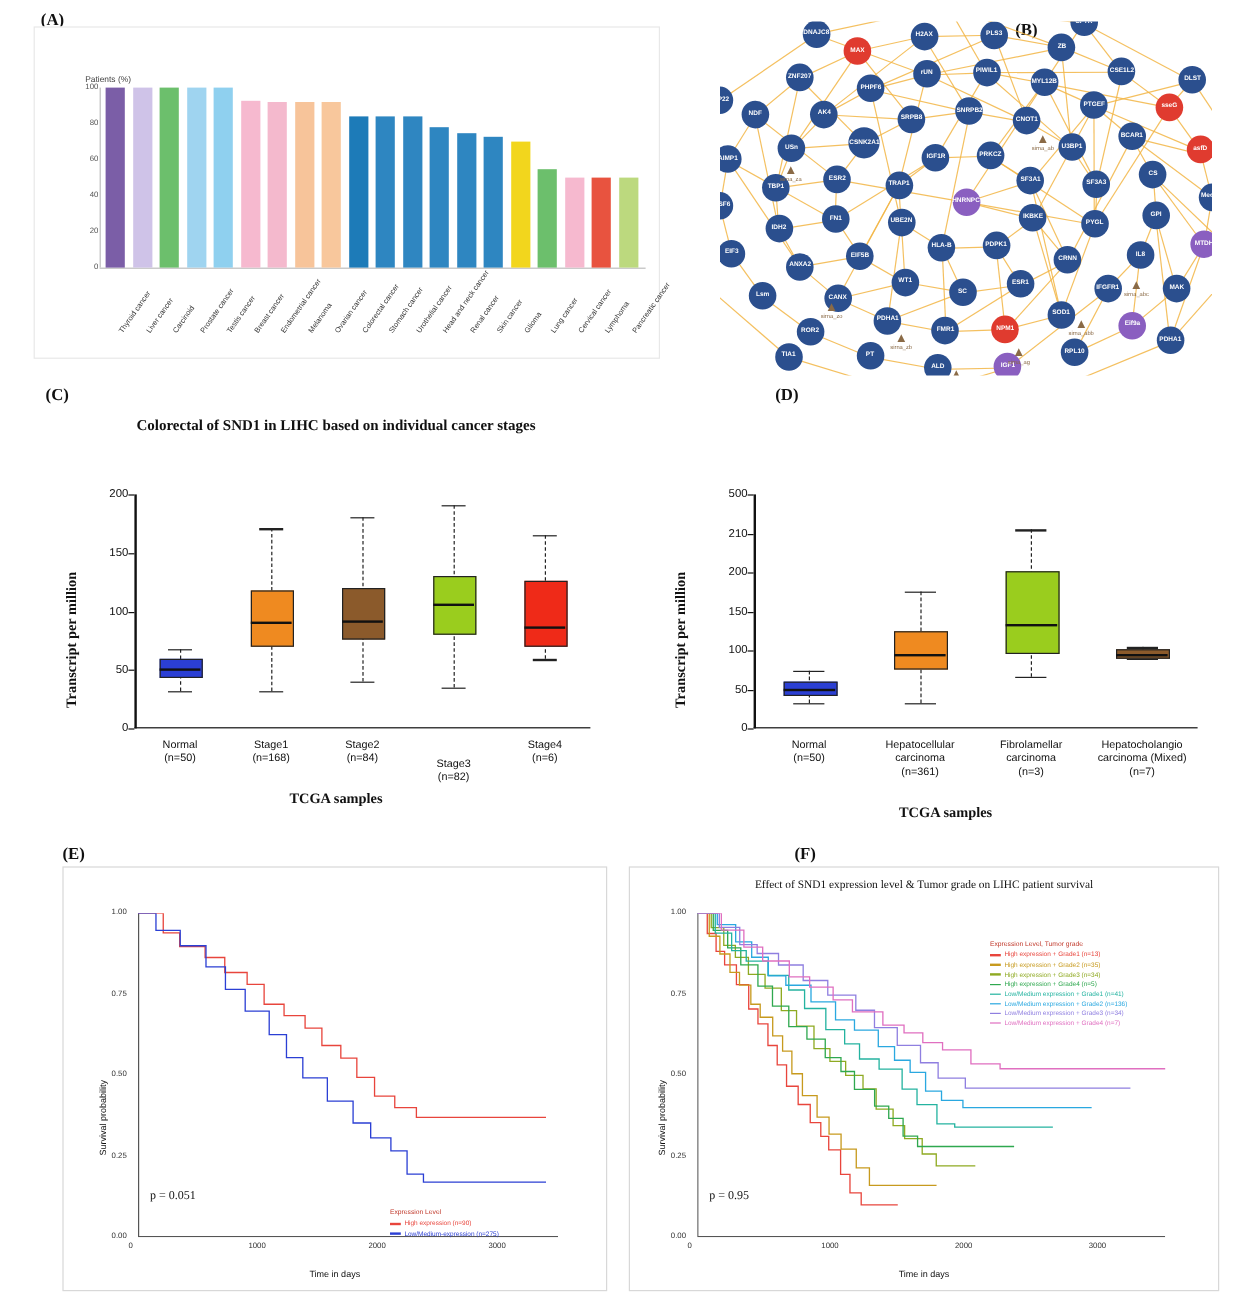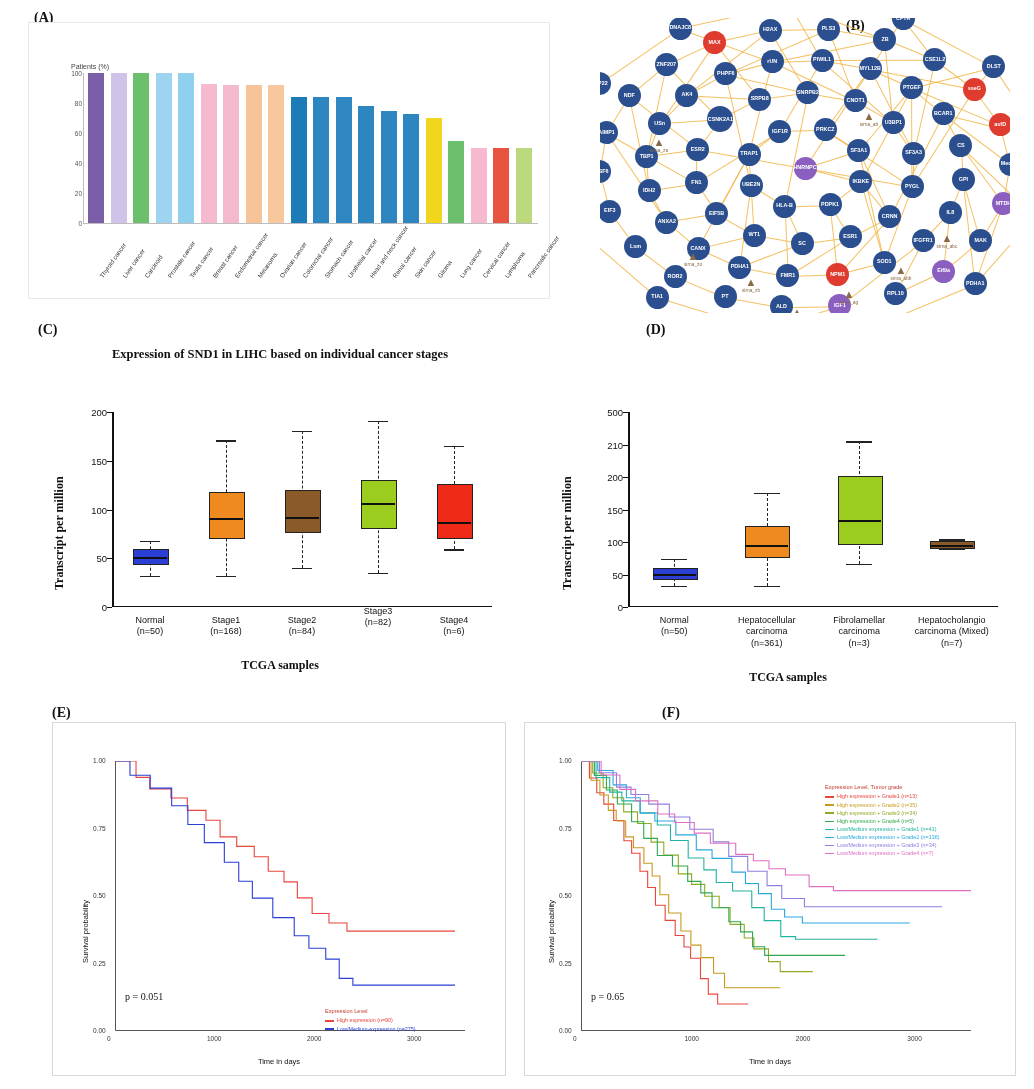--- a/index.html
+++ b/index.html
@@ -379,21 +379,21 @@
     <div class="arrowNode" style="left: 76px; top: 232px; width: 34px; font-size: 4.8px;"><span style="font-size:11px;color:#8a6a46">▲</span><br>sirna_zo</div>
     <div class="arrowNode" style="left: 134px; top: 258px; width: 34px; font-size: 4.8px;"><span style="font-size:11px;color:#8a6a46">▲</span><br>sirna_zb</div>
     <div class="arrowNode" style="left: 180px; top: 288px; width: 34px; font-size: 4.8px;"><span style="font-size:11px;color:#8a6a46">▲</span><br>sirna_sfe</div>
     <div class="arrowNode" style="left: 232px; top: 270px; width: 34px; font-size: 4.8px;"><span style="font-size:11px;color:#8a6a46">▲</span><br>sirna_ag</div>
     <div class="arrowNode" style="left: 284px; top: 246px; width: 34px; font-size: 4.8px;"><span style="font-size:11px;color:#8a6a46">▲</span><br>sirna_abb</div>
     <div class="arrowNode" style="left: 330px; top: 214px; width: 34px; font-size: 4.8px;"><span style="font-size:11px;color:#8a6a46">▲</span><br>sirna_abc</div>
     <div class="arrowNode" style="left: 252px; top: 92px; width: 34px; font-size: 4.8px;"><span style="font-size:11px;color:#8a6a46">▲</span><br>sirna_ab</div>
   </div>
 
 <div class="boxpanel" style="left:40px;top:340px;width:480px;height:350px">
-  <div class="bp-title" style="margin-top:6px;padding:0 30px">Expression of SND1 in LIHC based on individual cancer stages</div>
+  <div class="bp-title" style="margin-top:6px;padding:0 30px">Colorectal of SND1 in LIHC based on individual cancer stages</div>
   <div class="bp-ytitle" style="left:12px;top:250px">Transcript per million</div>
   <div class="bp-plot" id="panelC-plot" style="left:72px;top:72px;width:380px;height:195px">
     <div class="bp-axisY"></div>
     <div class="bp-axisX"></div>
   <div class="bp-ytick" style="top: 195px;">0</div>
       <div class="bp-ytickmark" style="top: 195px;"></div>
       <div class="bp-ytick" style="top: 146.25px;">50</div>
       <div class="bp-ytickmark" style="top: 146.25px;"></div>
       <div class="bp-ytick" style="top: 97.5px;">100</div>
       <div class="bp-ytickmark" style="top: 97.5px;"></div>
@@ -421,21 +421,21 @@
       <div class="cap" style="left: 179.512px; width: 20.976px; top: 156px;"></div>
       <div class="box" style="left: 172.52px; top: 78px; width: 34.96px; height: 40.95px; background: rgb(139, 90, 43);"></div>
       <div class="median" style="left: 172.52px; width: 34.96px; top: 105.3px;"></div>
       <div class="bp-xlabel" style="left: 190px; top: 203px; width: 110px; margin-left: -55px; transform: none;">Stage2<br>(n=84)</div>
       <div></div>
       <div class="whisk" style="left: 266px; top: 8.775px; height: 152.1px;"></div>
       <div class="cap" style="left: 255.512px; width: 20.976px; top: 8.775px;"></div>
       <div class="cap" style="left: 255.512px; width: 20.976px; top: 160.875px;"></div>
       <div class="box" style="left: 248.52px; top: 68.25px; width: 34.96px; height: 46.8px; background: rgb(154, 205, 30);"></div>
       <div class="median" style="left: 248.52px; width: 34.96px; top: 90.675px;"></div>
-      <div class="bp-xlabel" style="left: 266px; top: 194px; width: 110px; margin-left: -55px; transform: none;">Stage3<br>(n=82)</div>
+      <div class="bp-xlabel" style="left: 266px; top: 219px; width: 110px; margin-left: -55px; transform: none;">Stage3<br>(n=82)</div>
       <div></div>
       <div class="whisk" style="left: 342px; top: 34.125px; height: 103.35px;"></div>
       <div class="cap" style="left: 331.512px; width: 20.976px; top: 34.125px;"></div>
       <div class="cap" style="left: 331.512px; width: 20.976px; top: 137.475px;"></div>
       <div class="box" style="left: 324.52px; top: 72.15px; width: 34.96px; height: 52.65px; background: rgb(239, 42, 24);"></div>
       <div class="median" style="left: 324.52px; width: 34.96px; top: 110.175px;"></div>
       <div class="bp-xlabel" style="left: 342px; top: 203px; width: 110px; margin-left: -55px; transform: none;">Stage4<br>(n=6)</div>
     </div>
   <div class="bp-xtitle" style="left:30px;top:318px;width:420px">TCGA samples</div>
 </div>
@@ -501,33 +501,34 @@
   <div class="pval" style="left:72px;top:268px">p = 0.051</div>
   <div class="surv-xtitle" style="left:0;top:334px">Time in days</div>
   <div class="legend-box" id="panelE-legend" style="left:272px;top:284px">
     <div class="legend-title">Expression Level</div>
   <div class="legrow" style="color: rgb(232, 69, 60);"><span class="legdash" style="background: rgb(232, 69, 60);"></span><span>High expression (n=90)</span></div>
       <div class="legrow" style="color: rgb(43, 63, 212);"><span class="legdash" style="background: rgb(43, 63, 212);"></span><span>Low/Medium-expression (n=275)</span></div>
     </div>
 </div>
 
 <div class="survpanel" style="left:524px;top:722px;width:490px;height:352px">
+  <div class="surv-title" style="margin-top:10px">Effect of SND1 expression level &amp; Tumor grade on LIHC patient survival</div>
   <div class="surv-ytitle" style="left:22px;top:240px">Survival probability</div>
   <div class="surv-plot" id="panelF-plot" style="left:56px;top:38px;width:390px;height:270px"><svg width="390" height="270">
         <path d="M0.5,0 L0.5,269.5 L390,269.5" stroke="#555" fill="none"></path>
         <path d="M0,0 L8.396053791887125,0 L8.396053791887125,16.929221906565658 L15.740262113617376,16.929221906565658 L15.740262113617376,31.79789983164983 L22.84263610414926,31.79789983164983 L22.84263610414926,43.07964488636361 L32.6852838113803,43.07964488636361 L32.6852838113803,59.51473484848481 L42.928675856307436,59.51473484848481 L42.928675856307436,79.81011416245786 L50.63595620996937,79.81011416245786 L50.63595620996937,92.28939393939388 L58.95214018843405,92.28939393939388 L58.95214018843405,110.24285195707066 L66.67804928989139,110.24285195707066 L66.67804928989139,126.4274326599326 L74.46078738512948,126.4274326599326 L74.46078738512948,144.21674715909086 L84.14211164485286,144.21674715909086 L84.14211164485286,159.40107323232314 L94.1970290309106,159.40107323232314 L94.1970290309106,174.53735532407399 L102.99194165970479,174.53735532407399 L102.99194165970479,185.99920454545446 L109.59918314304278,185.99920454545446 L109.59918314304278,197.27689867424232 L119.49877297410188,197.27689867424232 L119.49877297410188,217.57738215488206 L127.3102461013645,217.57738215488206 L127.3102461013645,233.12426609848475 L136.66733964540978,233.12426609848475 L136.66733964540978,243 L167.14285714285714,243" stroke="#e8453c" fill="none" stroke-width="1.1"></path>
         <path d="M0,0 L10.047123741065626,0 L10.047123741065626,19.21553766835015 L18.917346297843373,19.21553766835015 L18.917346297843373,34.003170244107736 L27.318077398356998,34.003170244107736 L27.318077398356998,49.36984217171718 L35.24391696834679,49.36984217171718 L35.24391696834679,59.93916456228956 L44.69829255817012,59.93916456228956 L44.69829255817012,75.85141519360269 L52.500560428849894,75.85141519360269 L52.500560428849894,86.71353851010102 L62.92217931982734,86.71353851010102 L62.92217931982734,102.19914562289566 L71.16248321420835,102.19914562289566 L71.16248321420835,114.94851430976436 L78.9008952067669,114.94851430976436 L78.9008952067669,133.81858901515156 L87.68723661004361,133.81858901515156 L87.68723661004361,152.03298085016843 L99.91374032109596,152.03298085016843 L99.91374032109596,169.93196759259266 L109.87252784739627,169.93196759259266 L109.87252784739627,184.12249368686875 L119.89103119488536,184.12249368686875 L119.89103119488536,196.5781702441078 L132.55588593397073,196.5781702441078 L132.55588593397073,212.1892750420876 L143.52003228557504,212.1892750420876 L143.52003228557504,226.8 L199.45714285714286,226.8" stroke="#c79a1e" fill="none" stroke-width="1.1"></path>
         <path d="M0,0 L11.707212166218014,0 L11.707212166218014,12.051853430134656 L22.137838732634055,12.051853430134656 L22.137838732634055,26.758440656565625 L31.812700269191502,26.758440656565625 L31.812700269191502,36.76003945707069 L42.68330517652156,36.76003945707069 L42.68330517652156,50.913594276094216 L56.55056313623567,50.913594276094216 L56.55056313623567,62.442716224747414 L70.095027383273,62.442716224747414 L70.095027383273,81.13768308080799 L82.78332745443858,81.13768308080799 L82.78332745443858,94.15543928872043 L97.31996534546242,94.15543928872043 L97.31996534546242,112.91959595959585 L110.61139236981343,112.91959595959585 L110.61139236981343,123.42043087121198 L123.70552461400413,123.42043087121198 L123.70552461400413,135.2148884680133 L138.17737368111634,135.2148884680133 L138.17737368111634,146.42657986111095 L149.1262062563817,146.42657986111095 L149.1262062563817,163.34578282828267 L163.2473903895541,163.34578282828267 L163.2473903895541,176.97944181397293 L172.85411646399947,176.97944181397293 L172.85411646399947,187.9011679292928 L187.50312819084746,187.9011679292928 L187.50312819084746,200.65123895202007 L199.20641851542436,200.65123895202007 L199.20641851542436,210.6 L231.77142857142857,210.6" stroke="#8faa22" fill="none" stroke-width="1.1"></path>
         <path d="M0,0 L13.376319067344287,0 L13.376319067344287,14.338169191919206 L25.401739417989422,14.338169191919206 L25.401739417989422,28.96371106902359 L36.32650471665275,28.96371106902359 L36.32650471665275,43.05023674242426 L50.604952195303085,43.05023674242426 L50.604952195303085,60.78802398989899 L62.73887104915065,60.78802398989899 L62.73887104915065,77.38401725589225 L76.3246202311334,77.38401725589225 L76.3246202311334,94.46182765151516 L91.44084775016245,94.46182765151516 L91.44084775016245,105.01173295454547 L106.70763854079644,105.01173295454547 L106.70763854079644,120.34067760942762 L119.80130143065998,120.34067760942762 L119.80130143065998,131.9222727272727 L131.05787791237353,131.9222727272727 L131.05787791237353,146.7467960858586 L147.848831366611,146.7467960858586 L147.848831366611,160.72119212962963 L159.6138791423002,160.72119212962963 L159.6138791423002,170.91907196969697 L171.5795389225378,170.91907196969697 L171.5795389225378,185.7307133838384 L183.65286306042884,185.7307133838384 L183.65286306042884,194.39999999999998 L264.0857142857143,194.39999999999998" stroke="#2fa84f" fill="none" stroke-width="1.1"></path>
         <path d="M0,0 L15.054444444444442,0 L15.054444444444442,16.6244849537037 L28.709048353909463,16.6244849537037 L28.709048353909463,31.168981481481495 L40.85949074074073,31.168981481481495 L40.85949074074073,39.890434027777815 L59.00885802469134,39.890434027777815 L59.00885802469134,51.76245370370373 L76.31208847736625,51.76245370370373 L76.31208847736625,63.975318287037084 L89.48708333333333,63.975318287037084 L89.48708333333333,79.43597222222226 L107.19248456790123,79.43597222222226 L107.19248456790123,96.96802662037044 L122.87211934156379,96.96802662037044 L122.87211934156379,108.86175925925932 L135.2661111111111,108.86175925925932 L135.2661111111111,121.52411458333339 L151.5886574074074,121.52411458333339 L151.5886574074074,129.92870370370377 L170.7724742798354,129.92870370370377 L170.7724742798354,146.66580439814823 L183.1799074074074,146.66580439814823 L183.1799074074074,159.5923611111112 L199.78070987654317,159.5923611111112 L199.78070987654317,175.5819849537038 L214.5964866255144,175.5819849537038 L214.5964866255144,178.2 L296.4,178.2" stroke="#24b3a0" fill="none" stroke-width="1.1"></path>
         <path d="M0,0 L16.74158829751849,0 L16.74158829751849,9.460800715488233 L32.059765540394196,9.460800715488233 L32.059765540394196,23.924251893939385 L45.41165834145549,23.924251893939385 L45.41165834145549,36.73063131313128 L59.244646724836784,36.73063131313128 L59.244646724836784,52.18688341750837 L73.87021542088245,52.18688341750837 L73.87021542088245,60.01661931818177 L94.83279262972245,60.01661931818177 L94.83279262972245,73.86011679292923 L115.28861384750455,73.86011679292923 L115.28861384750455,88.92432028619521 L131.06378368761412,88.92432028619521 L131.06378368761412,97.38284090909082 L150.90657329086605,97.38284090909082 L150.90657329086605,111.12595643939383 L164.44899091865466,111.12595643939383 L164.44899091865466,122.56061132154869 L177.44905430048888,122.56061132154869 L177.44905430048888,132.61041666666654 L190.32504293140258,132.61041666666654 L190.32504293140258,148.26565025252512 L203.60203107111914,148.26565025252512 L203.60203107111914,155.9832565235689 L221.43611497880505,155.9832565235689 L221.43611497880505,162 L328.7142857142857,162" stroke="#2aa8e0" fill="none" stroke-width="1.1"></path>
         <path d="M0,0 L18.437750626566416,0 L18.437750626566416,11.747116477272698 L35.453890977443606,11.747116477272698 L35.453890977443606,26.12952230639732 L49.98300751879698,26.12952230639732 L49.98300751879698,33.570828598484866 L67.76269423558897,33.570828598484866 L67.76269423558897,43.161313131313136 L88.3140037593985,43.161313131313136 L88.3140037593985,56.057920349326594 L108.81212406015038,56.057920349326594 L108.81212406015038,68.28426136363635 L132.17961152882205,68.28426136363635 L132.17961152882205,80.88061395202021 L147.733007518797,80.88061395202021 L147.733007518797,95.35392255892256 L166.7226879699248,95.35392255892256 L166.7226879699248,110.17779829545455 L186.0892543859649,110.17779829545455 L186.0892543859649,124.64251893939394 L200.77932330827065,124.64251893939394 L200.77932330827065,137.45502893518517 L223.4507894736842,137.45502893518517 L223.4507894736842,145.8 L361.0285714285714,145.8" stroke="#8f7fe0" fill="none" stroke-width="1.1"></path>
         <path d="M0,0 L20.14293143158823,0 L20.14293143158823,14.033432239057248 L38.89142466505771,14.033432239057248 L38.89142466505771,28.334792718855226 L54.573538272765255,28.334792718855226 L54.573538272765255,39.86102588383841 L76.76300055694793,39.86102588383841 L76.76300055694793,53.03574284511788 L93.69232567336553,53.03574284511788 L93.69232567336553,61.54922138047141 L113.27394980506824,61.54922138047141 L113.27394980506824,72.15840593434348 L129.36322197275598,72.15840593434348 L129.36322197275598,82.28690761784517 L154.72866301556363,82.28690761784517 L154.72866301556363,93.32500420875428 L172.36332732873854,93.32500420875428 L172.36332732873854,99.77964015151522 L188.00719217024042,99.77964015151522 L188.00719217024042,107.82442655723912 L204.46102566408308,107.82442655723912 L204.46102566408308,113.94964120370378 L228.1037635756057,113.94964120370378 L228.1037635756057,125.61222853535364 L252.4073798210805,125.61222853535364 L252.4073798210805,129.6 L393.34285714285716,129.6" stroke="#e06fc0" fill="none" stroke-width="1.1"></path>
       </svg><div class="surv-tick" style="left: -22px; top: 266px;">0.00</div><div class="surv-tick" style="left: -22px; top: 198.5px;">0.25</div><div class="surv-tick" style="left: -22px; top: 131px;">0.50</div><div class="surv-tick" style="left: -22px; top: 63.5px;">0.75</div><div class="surv-tick" style="left: -22px; top: -4px;">1.00</div><div class="surv-tick" style="left: -8px; top: 274px;">0</div><div class="surv-tick" style="left: 103.429px; top: 274px;">1000</div><div class="surv-tick" style="left: 214.857px; top: 274px;">2000</div><div class="surv-tick" style="left: 326.286px; top: 274px;">3000</div></div>
-  <div class="pval" style="left:66px;top:268px">p = 0.65</div>
+  <div class="pval" style="left:66px;top:268px">p = 0.95</div>
   <div class="surv-xtitle" style="left:0;top:334px">Time in days</div>
   <div class="legend-box" id="panelF-legend" style="left:300px;top:60px">
     <div class="legend-title">Expression Level, Tumor grade</div>
   <div class="legrow" style="color: rgb(232, 69, 60);"><span class="legdash" style="background: rgb(232, 69, 60);"></span><span>High expression + Grade1 (n=13)</span></div>
       <div class="legrow" style="color: rgb(199, 154, 30);"><span class="legdash" style="background: rgb(199, 154, 30);"></span><span>High expression + Grade2 (n=35)</span></div>
       <div class="legrow" style="color: rgb(143, 170, 34);"><span class="legdash" style="background: rgb(143, 170, 34);"></span><span>High expression + Grade3 (n=34)</span></div>
       <div class="legrow" style="color: rgb(47, 168, 79);"><span class="legdash" style="background: rgb(47, 168, 79);"></span><span>High expression + Grade4 (n=5)</span></div>
       <div class="legrow" style="color: rgb(36, 179, 160);"><span class="legdash" style="background: rgb(36, 179, 160);"></span><span>Low/Medium expression + Grade1 (n=41)</span></div>
       <div class="legrow" style="color: rgb(42, 168, 224);"><span class="legdash" style="background: rgb(42, 168, 224);"></span><span>Low/Medium expression + Grade2 (n=136)</span></div>
       <div class="legrow" style="color: rgb(143, 127, 224);"><span class="legdash" style="background: rgb(143, 127, 224);"></span><span>Low/Medium expression + Grade3 (n=34)</span></div>

